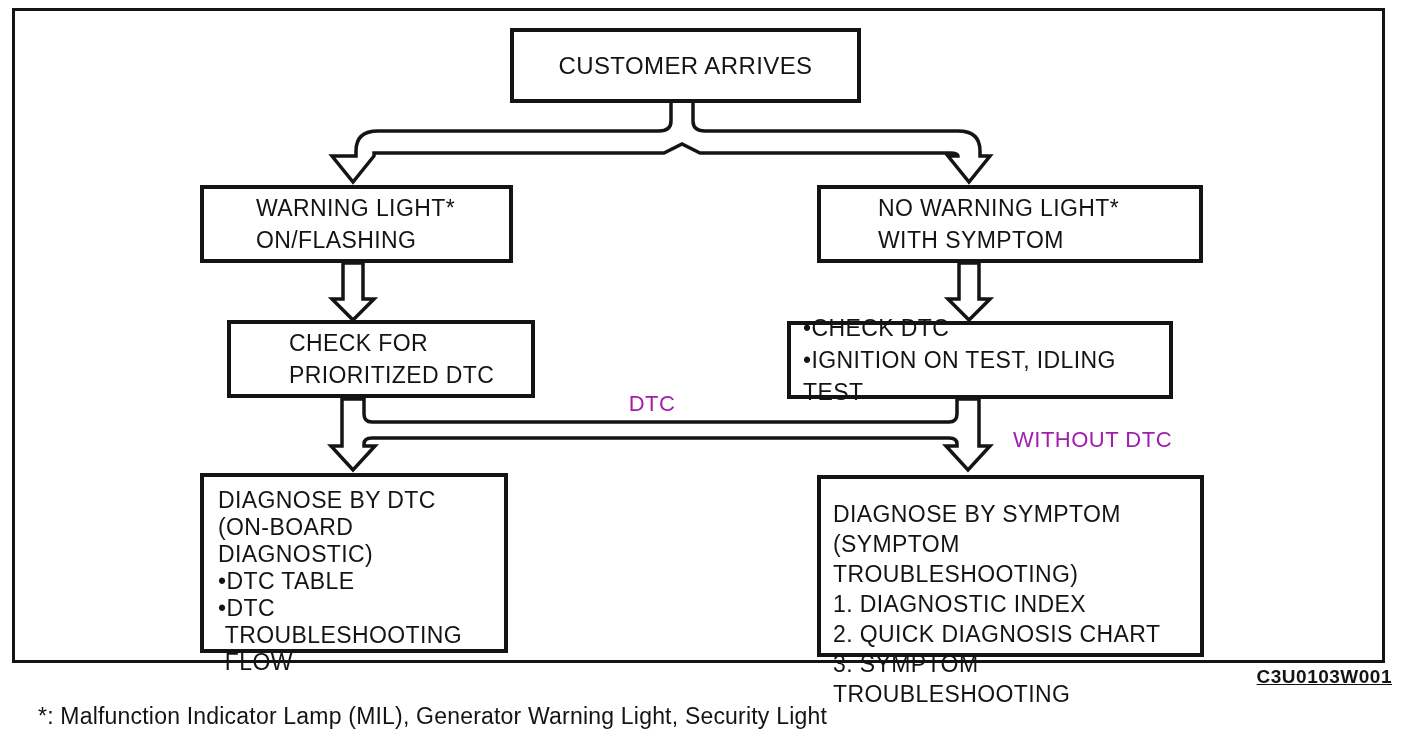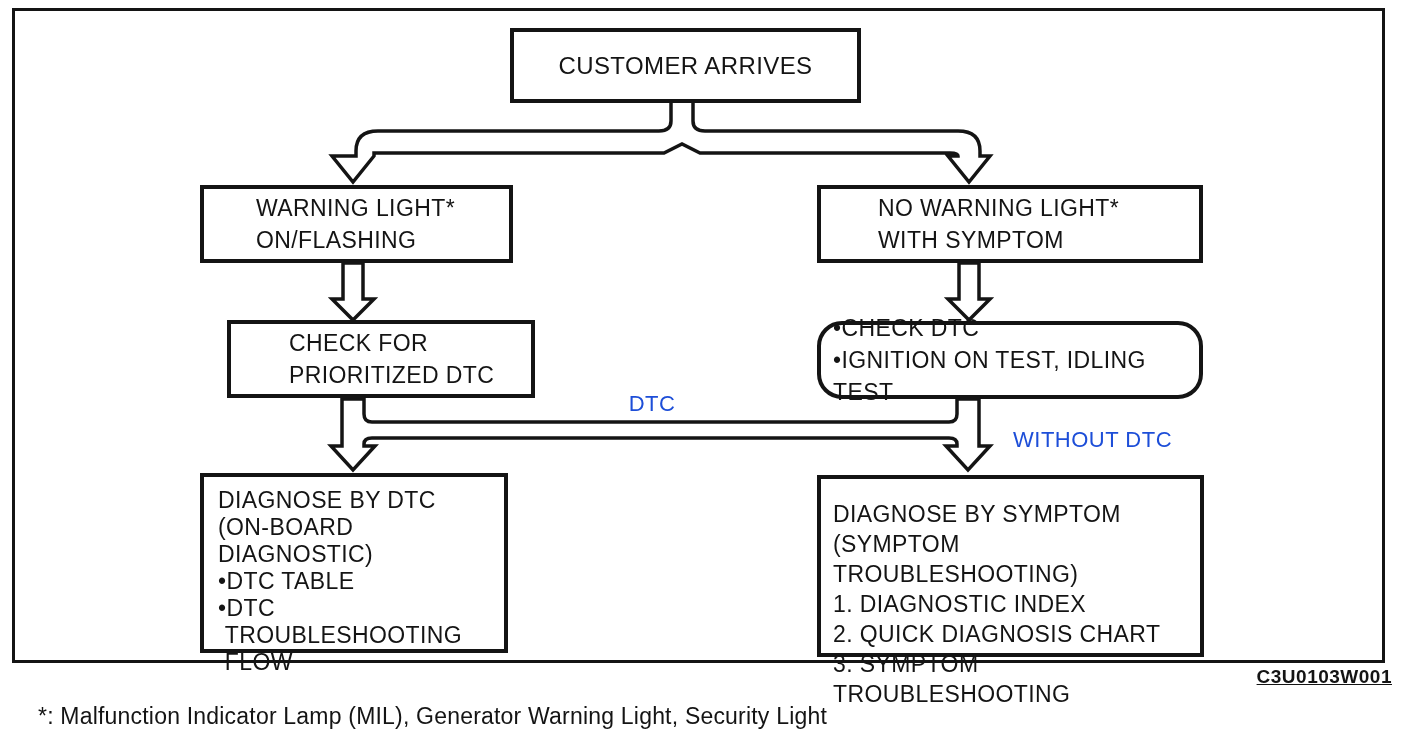--- a/index.html
+++ b/index.html
@@ -21,27 +21,27 @@
     position:absolute;box-sizing:border-box;
     border:4px solid #141414;background:#ffffff;
     display:flex;flex-direction:column;justify-content:center;
     font-size:23px;line-height:32px;letter-spacing:0.4px;
     white-space:pre-line;
   }
   #b-start{left:510px;top:28px;width:351px;height:75px;align-items:center;font-size:24px;}
   #b-warn{left:200px;top:185px;width:313px;height:78px;padding-left:52px;}
   #b-nowarn{left:817px;top:185px;width:386px;height:78px;padding-left:57px;}
   #b-checkpri{left:211px;top:320px;width:308px;height:78px;padding-left:58px;margin-left:16px;}
-  #b-checkdtc{left:817px;top:321px;width:386px;height:78px;padding-left:12px;border-radius:25px;}
+  #b-checkdtc{left:787px;top:321px;width:386px;height:78px;padding-left:12px;}
   #b-diagdtc{left:200px;top:473px;width:308px;height:180px;justify-content:flex-start;
              padding:10px 4px 0 14px;line-height:27px;font-size:23px;}
   #b-diagsym{left:817px;top:475px;width:387px;height:182px;justify-content:flex-start;
              padding:20px 2px 0 12px;line-height:30px;font-size:23px;}
   .edge-label{
-    position:absolute;font-size:22px;letter-spacing:0.5px;color:#1d4ed8;
+    position:absolute;font-size:22px;letter-spacing:0.5px;color:#a21caf;
     white-space:nowrap;
   }
   #lbl-dtc{left:597px;top:391px;width:110px;text-align:center;}
   #lbl-withoutdtc{left:1013px;top:427px;}
   #figure-code{
     position:absolute;left:1160px;top:666px;width:232px;text-align:right;
     font-size:19px;font-weight:bold;letter-spacing:0.5px;text-decoration:underline;
   }
   #footnote{
     position:absolute;left:8px;top:703px;font-size:23px;letter-spacing:0.2px;margin-left:30px;

